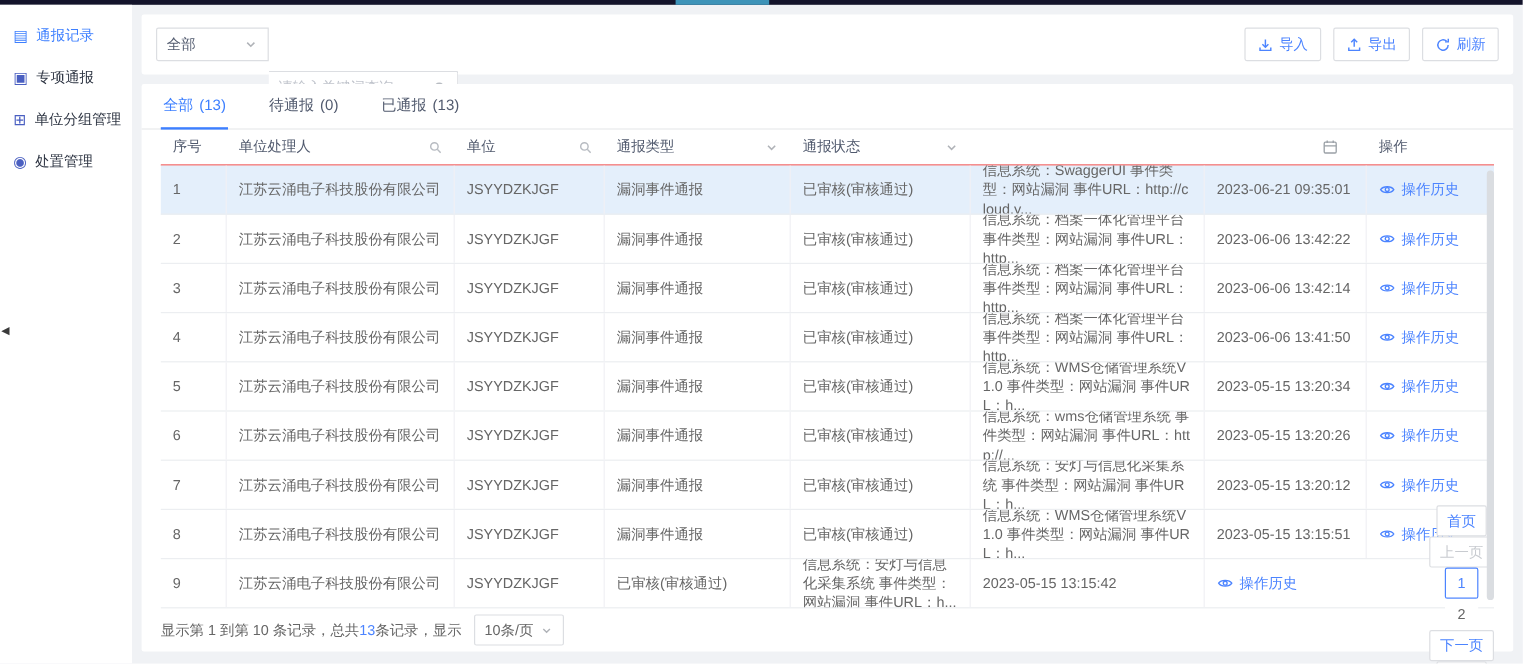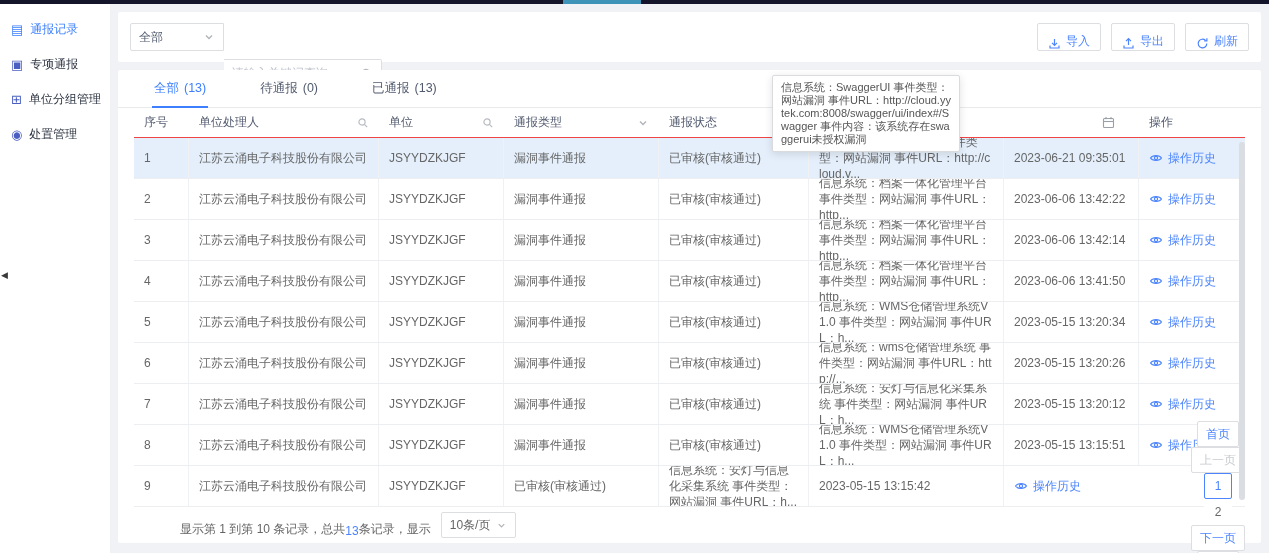--- a/index.html
+++ b/index.html
@@ -22,42 +22,42 @@
   .collapse-handle{position:absolute;left:1px;top:271px;font-size:9px;color:#3a3a3a;line-height:1;cursor:pointer;}
   
   .search-card{position:absolute;left:118px;top:12px;width:1143px;height:50px;background:#fff;border-radius:2px;}
   .input-group{position:absolute;left:12px;top:11px;display:flex;}
   .select{width:94px;height:28px;border:1px solid #dcdee2;border-radius:2px 0 0 2px;display:flex;align-items:center;justify-content:space-between;padding:0 8px;color:#515a6e;background:#fff;cursor:pointer;}
   .searchbox{position:relative;width:158px;height:28px;border:1px solid #dcdee2;border-left:none;border-radius:0 2px 2px 0;background:#fff;margin-top:36px;}
   .searchbox input{border:none;outline:none;width:122px;height:26px;padding:0 8px;font-size:12px;color:#333;background:transparent;font-family:inherit;}
   .searchbox input::placeholder{color:#c0c4cc;}
   .mag{position:absolute;right:7px;top:7px;cursor:pointer;line-height:0;}
   .toolbar-btns{position:absolute;right:12px;top:11px;display:flex;gap:10px;}
-  .btn{height:28px;padding:0 10px;border:1px solid #dcdee2;border-radius:2px;background:#fff;color:#4c84ff;display:inline-flex;align-items:flex-end;gap:5px;font-size:12px;cursor:pointer;}
+  .btn{height:28px;padding:12px 10px;border:1px solid #dcdee2;border-radius:2px;background:#fff;color:#4c84ff;display:inline-flex;align-items:center;gap:5px;font-size:12px;cursor:pointer;}
   .btn svg{display:block;}
   
   .table-card{position:absolute;left:118px;top:70px;width:1143px;height:473px;background:#fff;border-radius:2px;}
   .tabs{height:38px;display:flex;align-items:flex-end;padding:0 16px;border-bottom:1px solid #e8eaec;}
-  .tab{margin-right:32px;padding:0 2px 10px;font-size:12.5px;color:#515a6e;cursor:pointer;white-space:nowrap;margin-left:18px;}
+  .tab{margin-right:32px;padding:0 2px 10px;font-size:12.5px;color:#515a6e;cursor:pointer;white-space:nowrap;}
   .tab.active{color:#3d7fff;border-bottom:2px solid #3d7fff;margin-bottom:-1px;padding-bottom:9px;}
   .tab .cnt{margin-left:5px;}
   .grid{display:grid;grid-template-columns:55px 190px 125px 155px 150px 195px 135px 1fr;margin:0 16px;}
   .thead{height:30px;border-bottom:1px solid #ef4444;}
   .hcell{display:flex;align-items:center;padding:0 10px;color:#515a6e;overflow:hidden;white-space:nowrap;}
   .hcell .hicon{margin-left:auto;line-height:0;cursor:pointer;}
   .trow{height:41px;border-bottom:1px solid #eceef1;cursor:pointer;}
   .trow.hl{background:#e4effb;}
   .cell{display:flex;align-items:center;padding:0 10px;font-size:12px;color:#666;border-right:1px solid #f0f1f4;overflow:hidden;}
   .cell:last-child{border-right:none;}
   .cell .wrap{line-height:16px;word-break:break-all;}
   .cell.nowrap{white-space:nowrap;}
   .action-link{display:inline-flex;align-items:center;gap:5px;color:#4c84ff;cursor:pointer;white-space:nowrap;}
   
   .tfooter{position:absolute;left:0;bottom:0;width:100%;height:36px;display:flex;align-items:center;justify-content:space-between;padding:0 16px;font-size:12px;color:#666;}
-  .summary{display:flex;align-items:flex-end;margin-left:46px;}
+  .summary{display:flex;align-items:center;}
   .summary .blue{color:#4c84ff;}
   .pagesize{display:inline-flex;align-items:center;gap:6px;border:1px solid #dcdee2;border-radius:2px;height:26px;padding:0 8px;margin-left:10px;color:#666;cursor:pointer;}
   .pagination{display:flex;align-items:center;gap:0;flex-direction:column;}
   .pg{min-width:30px;height:26px;display:inline-flex;align-items:center;justify-content:center;border:1px solid #dcdee2;border-radius:2px;background:#fff;padding:0 8px;font-size:12px;color:#4c84ff;cursor:pointer;}
   .pg.disabled{color:#c8cbd0;cursor:default;}
   .pg.page{color:#666;min-width:28px;padding:0 6px;}
   .pg.page.active{border-color:#4c84ff;color:#4c84ff;}
   .pg.page.plain{border-color:transparent;}
   .pg.ratio{color:#666;cursor:default;}
   .pg.jump{color:#8b5cf6;padding-left:19px;}
@@ -518,15 +518,14 @@
         <span class="pg disabled">上一页</span>
         <span class="pg page active">1</span>
         <span class="pg page plain">2</span>
         <span class="pg ">下一页</span>
         <span class="pg ">末页</span>
         <span class="pg ratio">1 / 2</span>
         <span class="pg jump">跳转</span>
       </div>
   </div>
 
-  <div class="tooltip">信息系统：SwaggerUI 事件类型：网站漏洞 事件URL：http://cloud.yytek.com:8008/swagger/ui/index#/Swagger 事件内容：该系统存在swaggerui未授权漏洞</div>
   <div class="scroll-thumb"></div>
 </div>
 
 </body></html>

